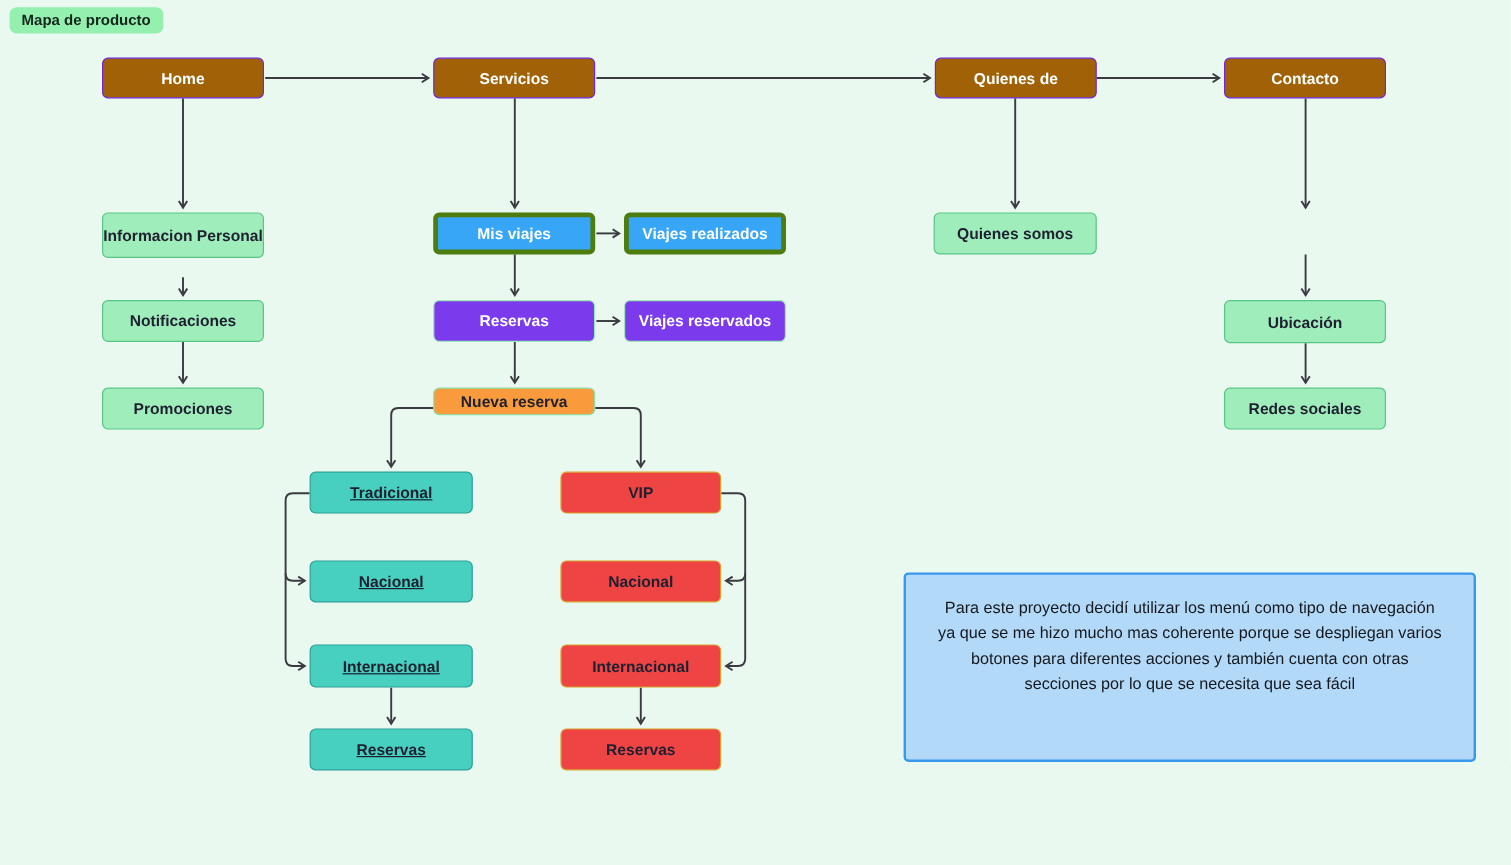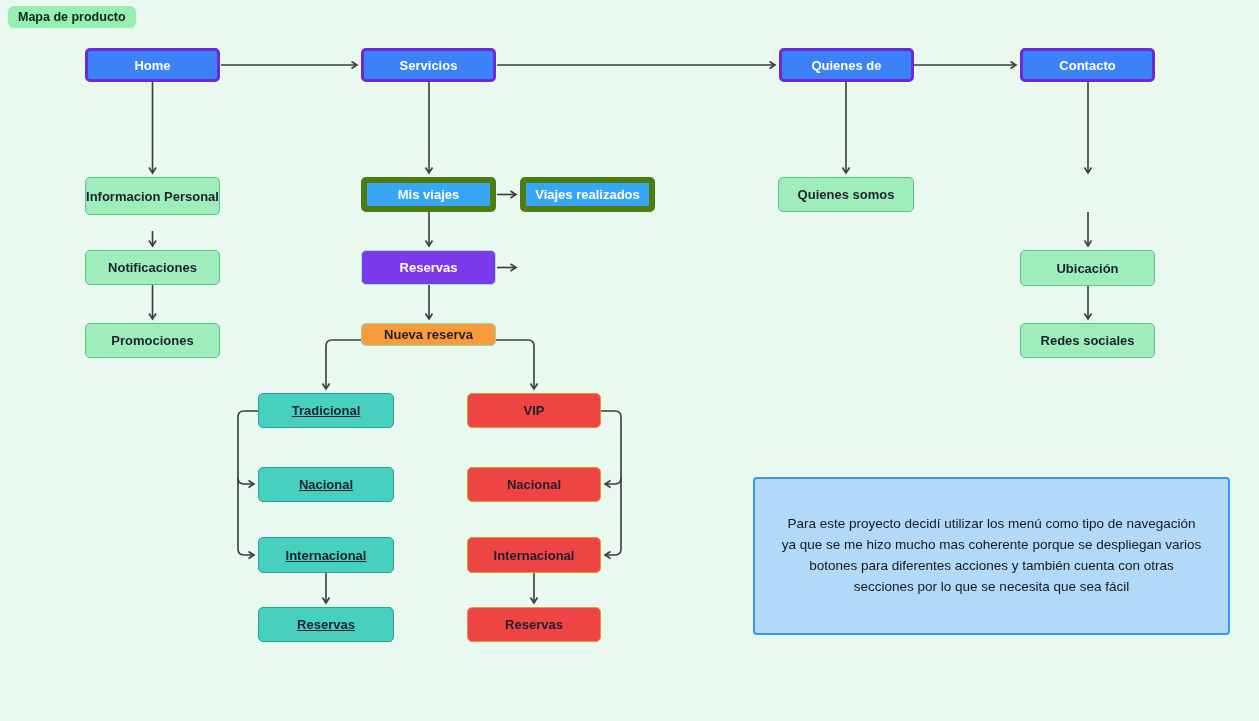--- a/index.html
+++ b/index.html
@@ -8,36 +8,36 @@
     background:#EAF9F0; overflow:hidden;
     font-family:"Liberation Sans", sans-serif;
   }
   .connectors { position:absolute; left:0; top:0; z-index:1; }
   .node {
     position:absolute; z-index:2; box-sizing:border-box;
     display:flex; align-items:center; justify-content:center;
     font-weight:bold; font-size:13px; color:#1E2030;
     border-radius:5px; text-align:center; cursor:default;
   }
-  .green  { background:#3b82f6; border:3px solid #6d28d9; color:#FFFFFF; }
+  .green  { background:#a16207; border:1px solid #6d28d9; color:#FFFFFF; }
   .mint   { background:#A0EDBC; border:1px solid #57C584; }
-  .blue   { background:#38A6F6; border:6px solid #4d7c0f; color:#FFFFFF; }
+  .blue   { background:#38A6F6; border:4px solid #4d7c0f; color:#FFFFFF; }
   .purple { background:#7C3AED; border:1px solid #9CE9B8; color:#FFFFFF; }
   .orange { background:#F99B3D; border:1px solid #8EDDA3; }
   .teal   { background:#47D0C0; border:1.5px solid #27A095;text-decoration:underline; }
   .yellow { background:#ef4444; border:1.5px solid #D9A02B; }
   .badge {
     position:absolute; left:8px; top:6px; z-index:2;
     background:#93F0AE; border-radius:6px; padding:4px 10px;
     font-weight:bold; font-size:12.5px; color:#14261C;
   }
   .note {
     position:absolute; left:753px; top:477px; width:477px; height:158px; z-index:2;
     box-sizing:border-box; background:#B3D9F8; border:2px solid #3898EC; border-radius:4px;
-    display:flex; align-items:center; justify-content:center;
+    display:flex; align-items:flex-start; justify-content:center;
     text-align:center; font-size:13.5px; line-height:1.55; color:#15181D;
     padding:18px 26px;
   }
 </style>
 </head>
 <body>
 
 <div class="canvas">
 
   <svg class="connectors" width="1259" height="721">
@@ -80,20 +80,21 @@
   <div class="node green" style="left:779px;top:48px;width:135px;height:34px">Quienes de</div>
   <div class="node green" style="left:1020px;top:48px;width:135px;height:34px">Contacto</div>
 
   <div class="node mint" style="left:85px;top:177px;width:135px;height:38px">Informacion Personal</div>
   <div class="node mint" style="left:85px;top:250px;width:135px;height:35px">Notificaciones</div>
   <div class="node mint" style="left:85px;top:323px;width:135px;height:35px">Promociones</div>
 
   <div class="node blue" style="left:361px;top:177px;width:135px;height:35px">Mis viajes</div>
   <div class="node blue" style="left:520px;top:177px;width:135px;height:35px">Viajes realizados</div>
   <div class="node purple" style="left:361px;top:250px;width:135px;height:35px">Reservas</div>
+  <div class="node purple" style="left:520px;top:250px;width:135px;height:35px">Viajes reservados</div>
   <div class="node orange" style="left:361px;top:323px;width:135px;height:23px">Nueva reserva</div>
 
   <div class="node teal" style="left:258px;top:393px;width:136px;height:35px">Tradicional</div>
   <div class="node yellow" style="left:467px;top:393px;width:134px;height:35px">VIP</div>
   <div class="node teal" style="left:258px;top:467px;width:136px;height:35px">Nacional</div>
   <div class="node yellow" style="left:467px;top:467px;width:134px;height:35px">Nacional</div>
   <div class="node teal" style="left:258px;top:537px;width:136px;height:36px">Internacional</div>
   <div class="node yellow" style="left:467px;top:537px;width:134px;height:36px">Internacional</div>
   <div class="node teal" style="left:258px;top:607px;width:136px;height:35px">Reservas</div>
   <div class="node yellow" style="left:467px;top:607px;width:134px;height:35px">Reservas</div>

